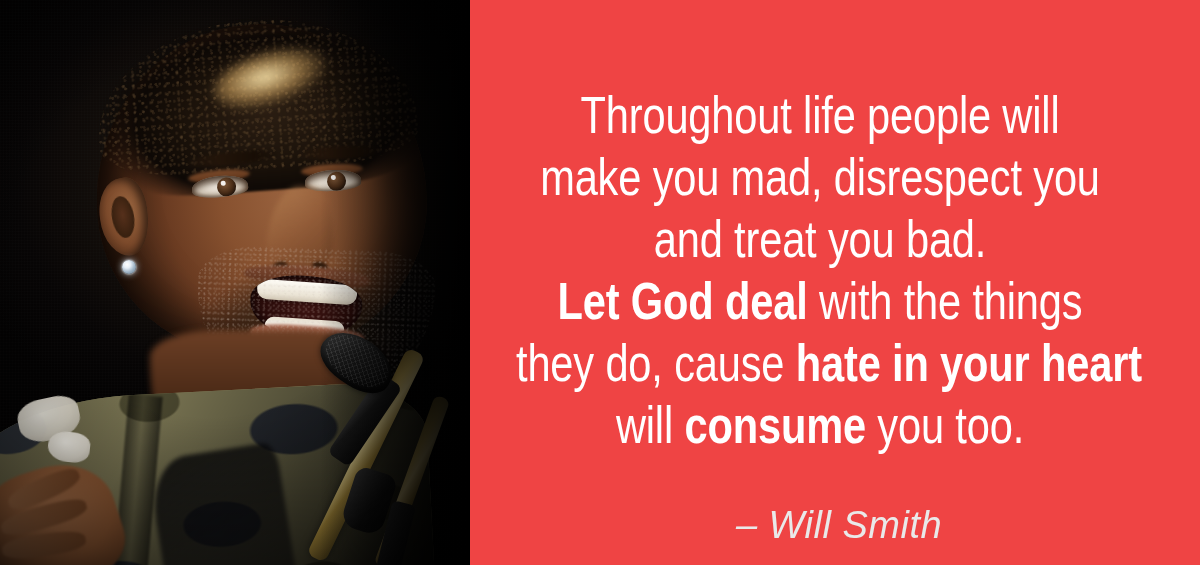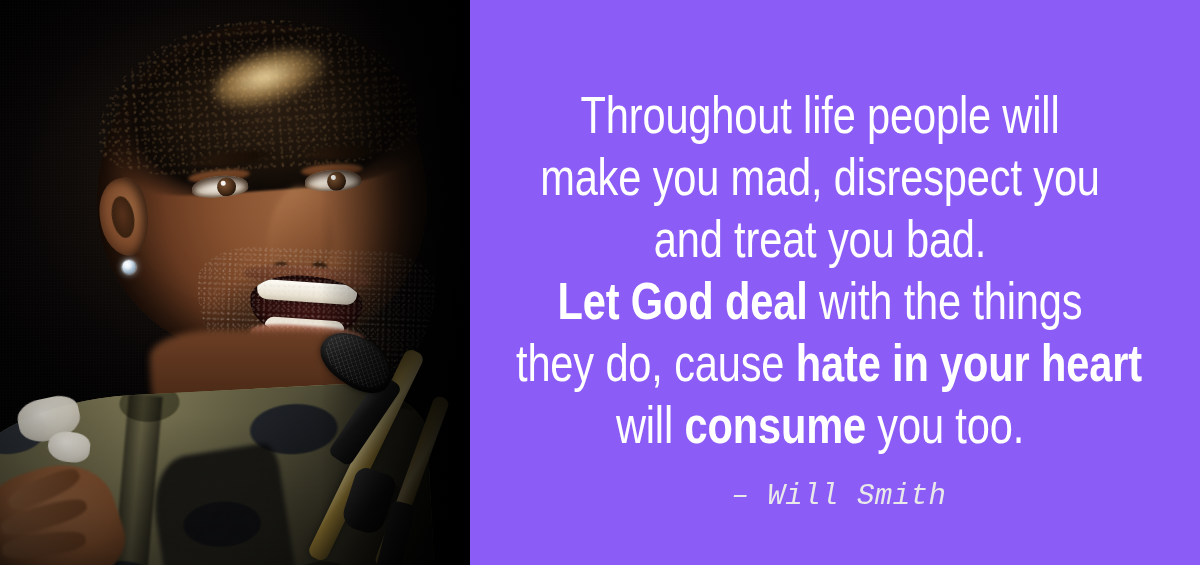--- a/index.html
+++ b/index.html
@@ -5,21 +5,21 @@
 <style>
   * { margin:0; padding:0; box-sizing:border-box; }
   html, body {
     background:#000;
     font-family:"Liberation Sans", sans-serif;
   }
   #stage {
     position:relative;
     width:1200px;
     height:565px;
-    background:#8b5cf6;
+    background:#ef4444;
     overflow:hidden;
   }
 
   
   #photo {
     position:absolute;
     left:0; top:0;
     width:470px; height:565px;
     overflow:hidden;
     background:#060404;
@@ -399,25 +399,25 @@
     font-size:52px;
     line-height:62px;
     letter-spacing:-0.2px;
     transform:scaleX(.80);
     transform-origin:center top;
     white-space:nowrap;
   }
   .qline { display:block; }
   .qline .b { font-weight:bold; }
   .attribution {
-    margin-top:24px;
+    margin-top:48px;
     color:#e9e9e9;
-    font-family:Liberation Mono, monospace;
+    font-family:Liberation Sans, sans-serif;
     font-style:italic;
-    font-size:29px;
+    font-size:38px;
     letter-spacing:.5px;
     padding-left:38px;
     white-space:nowrap;
   }
 </style>
 </head>
 <body>
 
 <div id="stage">
 

